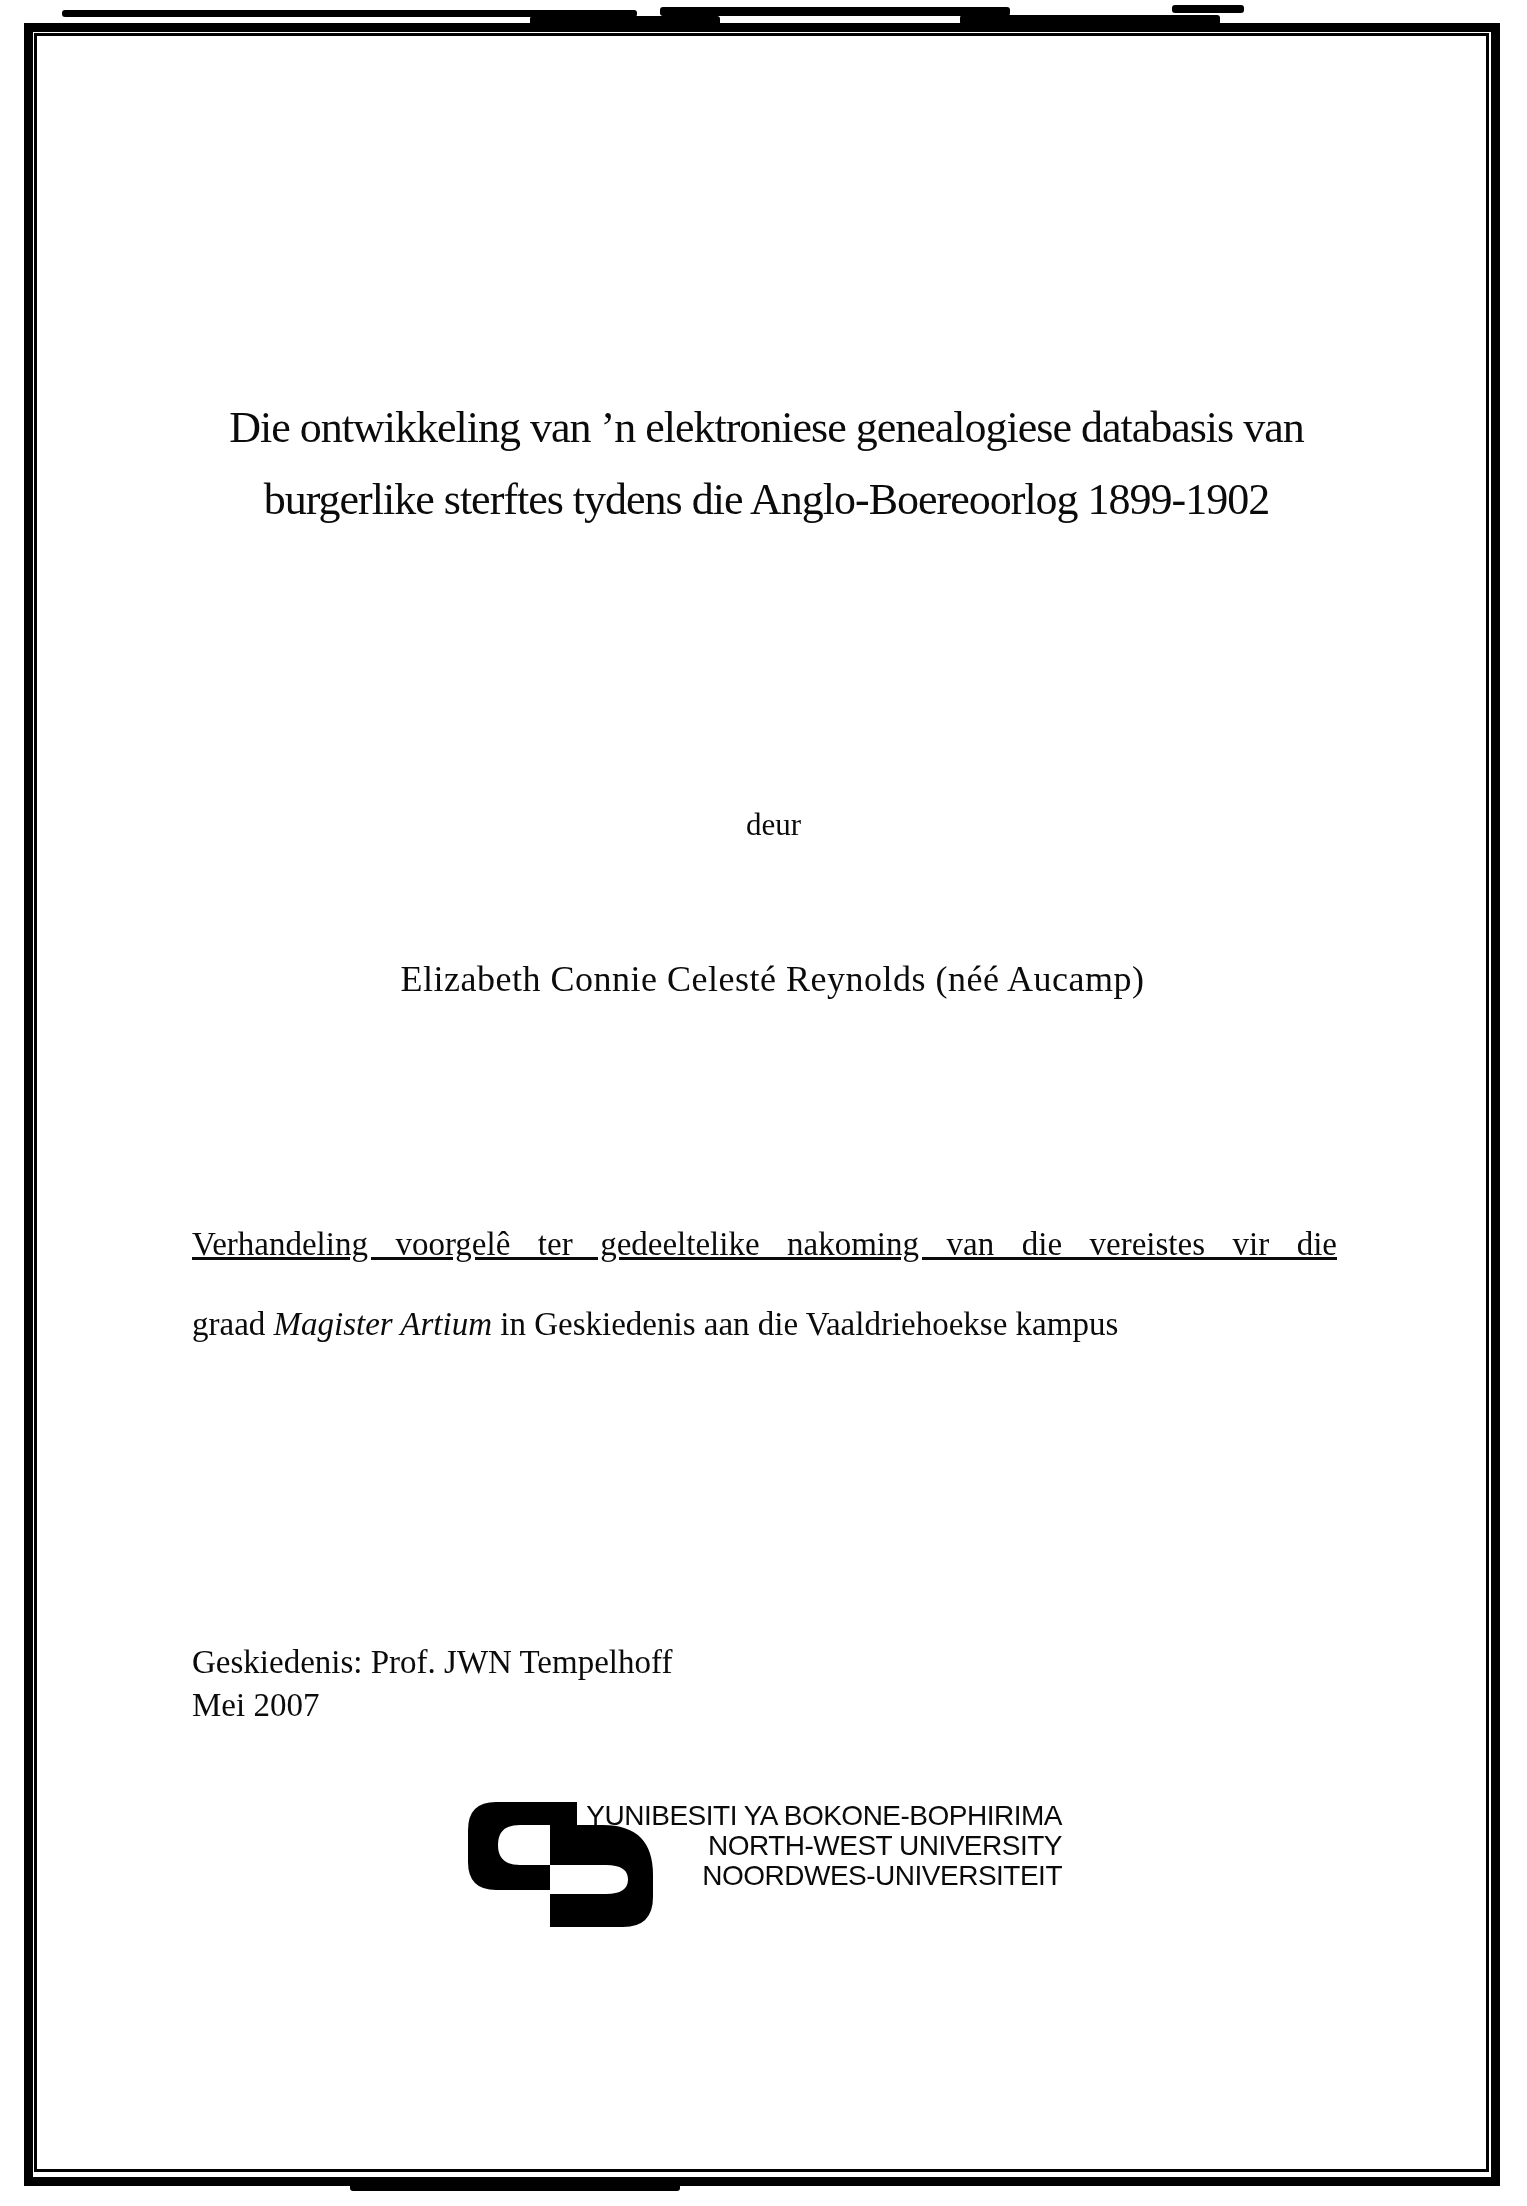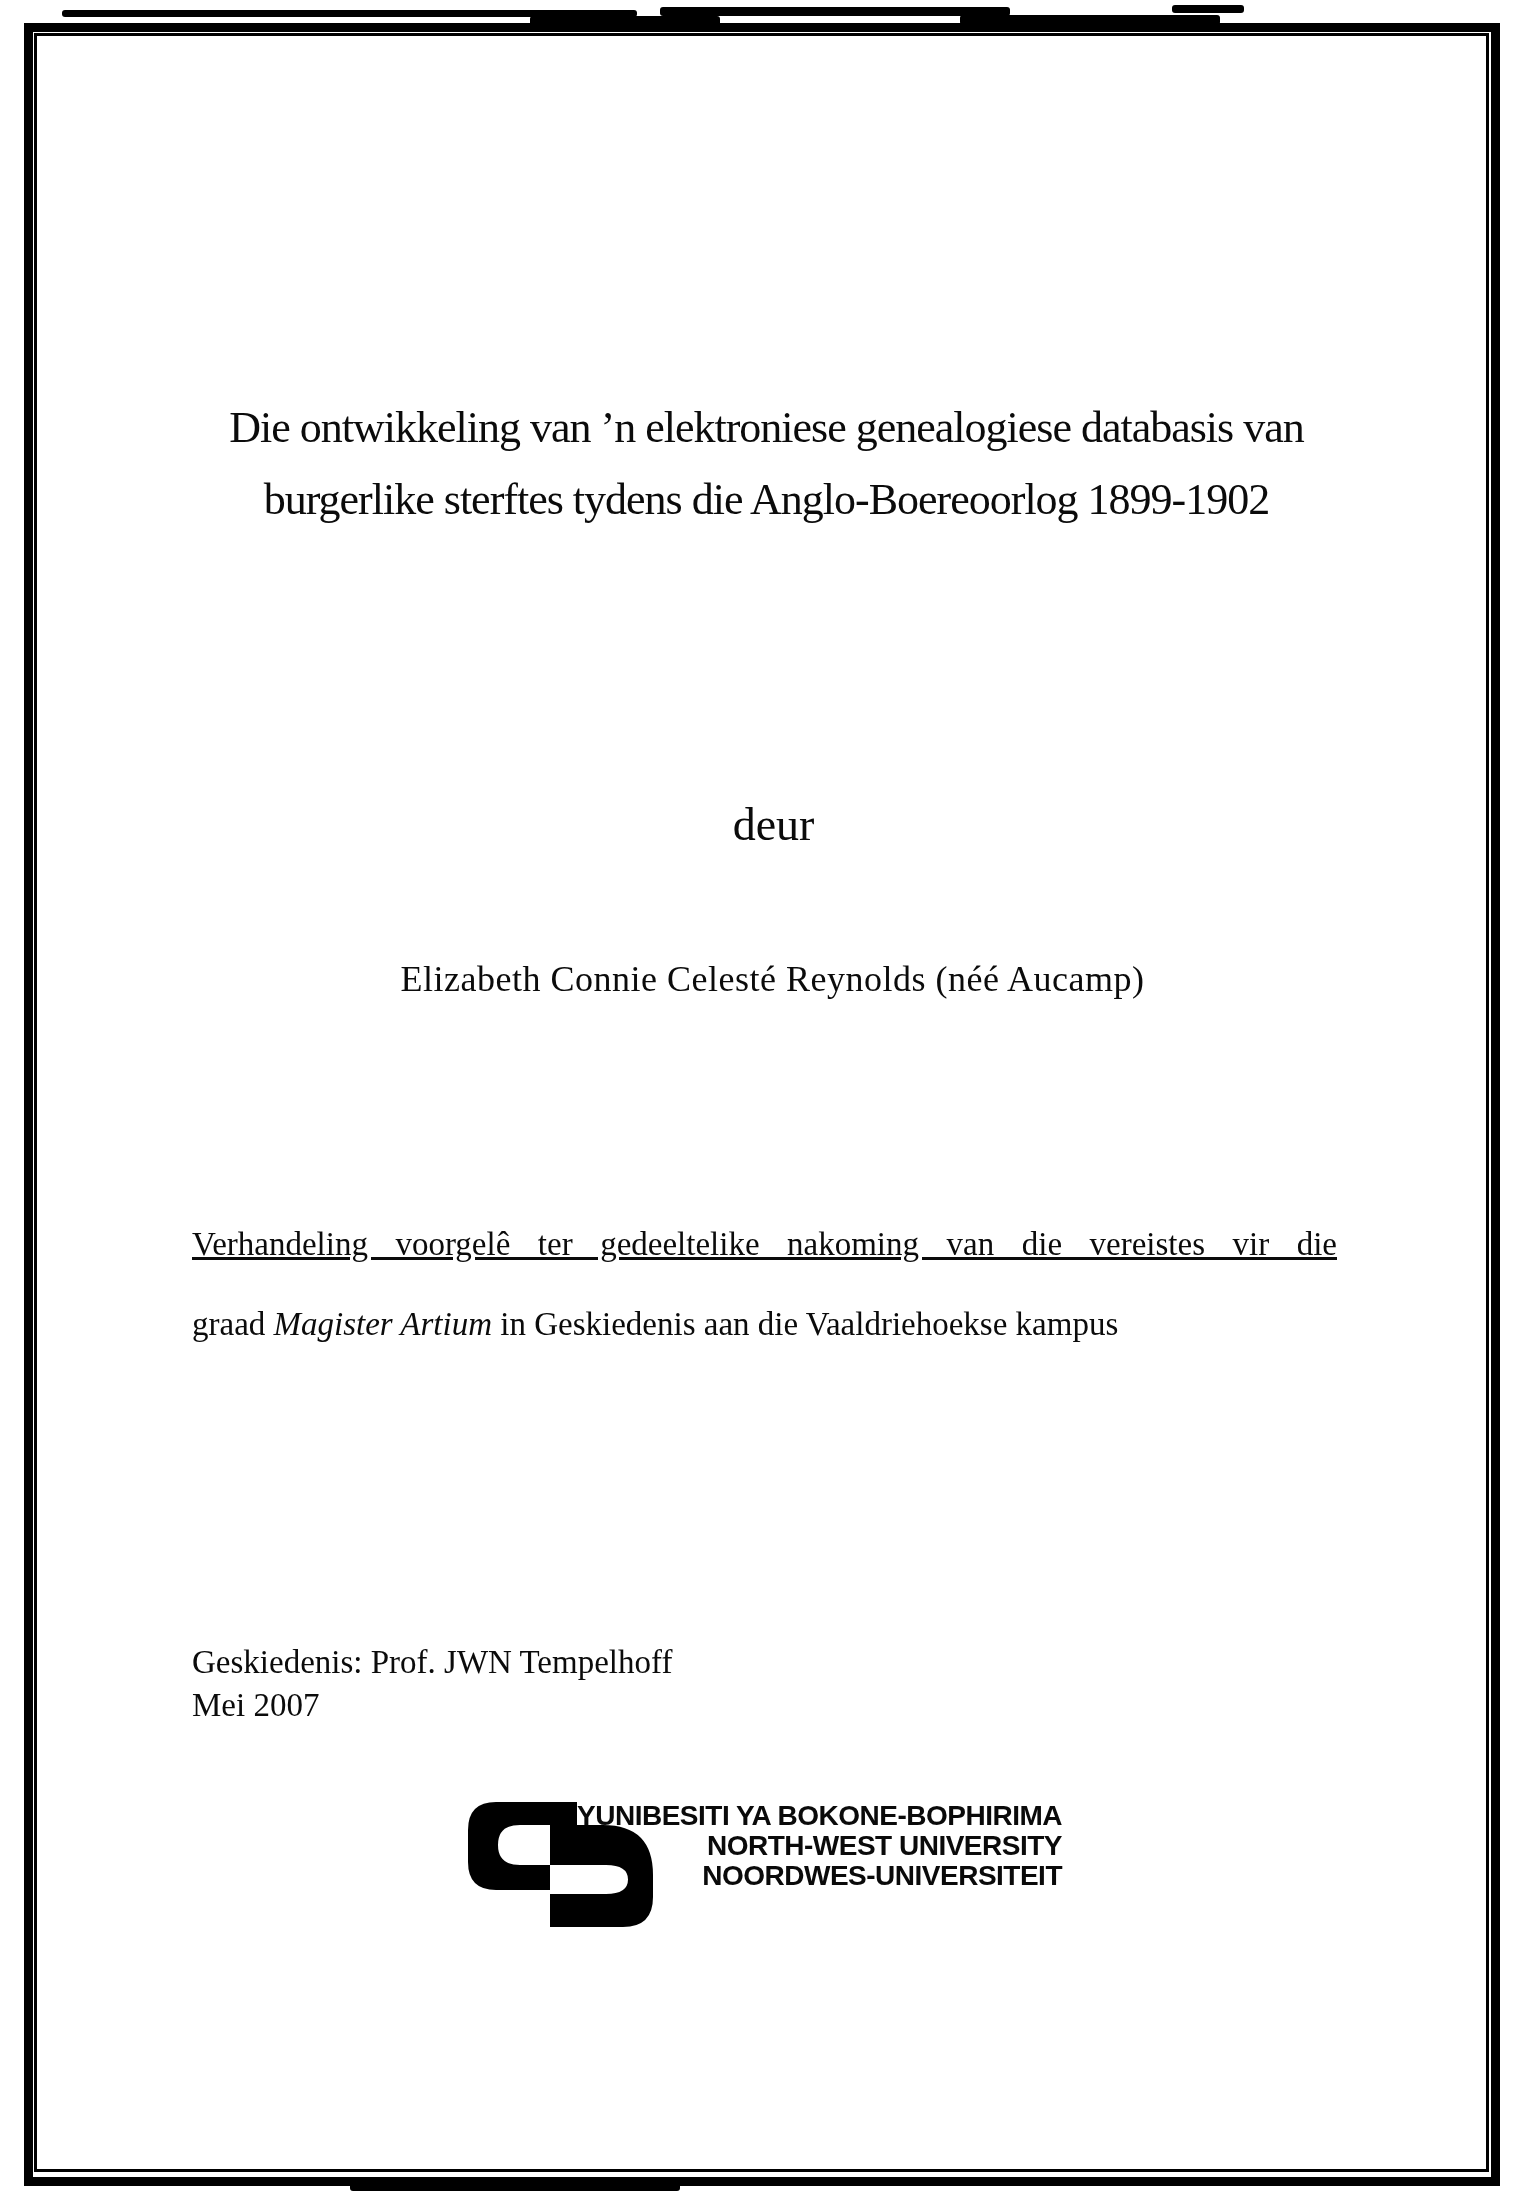--- a/index.html
+++ b/index.html
@@ -52,21 +52,21 @@
     line-height: 72px;
     letter-spacing: -1px;
     white-space: nowrap;
   }
   .byline {
     position: absolute;
     left: 0; right: 0;
     top: 803px;
     text-align: center;
     padding-left: 20px;
-    font-size: 46px;
+    font-size: 31px;
     line-height: 44px;
   }
   .author-line {
     position: absolute;
     left: 0; right: 0;
     top: 954px;
     text-align: center;
     padding-left: 18px;
     font-size: 36px;
     line-height: 50px;
@@ -107,21 +107,21 @@
     top: 1802px;
     width: 185px;
     height: 125px;
   }
   .logo-text {
     position: absolute;
     right: 465px;
     top: 1801px;
     text-align: right;
     font-family: "Liberation Sans", "DejaVu Sans", sans-serif;
-    font-weight: 700;
+    font-weight: 400;
     font-size: 28px;
     line-height: 30px;
     letter-spacing: -0.5px;
     color: #0a0a0a;
     white-space: nowrap;
   }
 </style>
 </head>
 <body>
 

